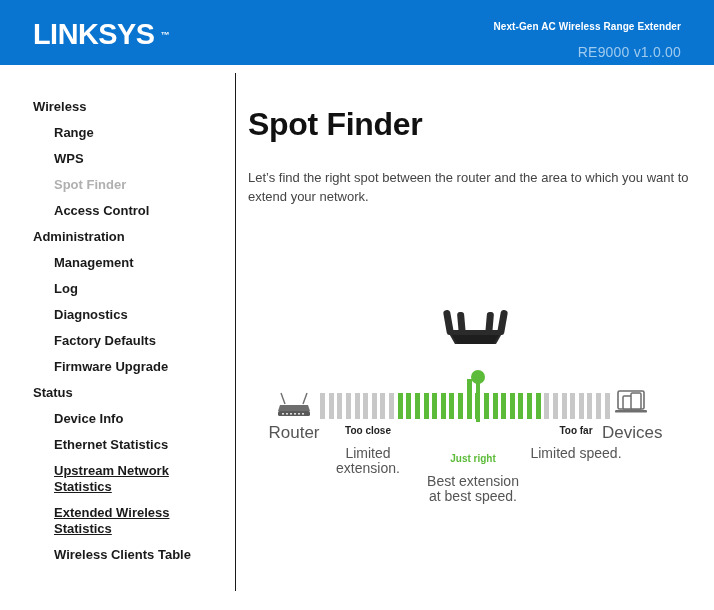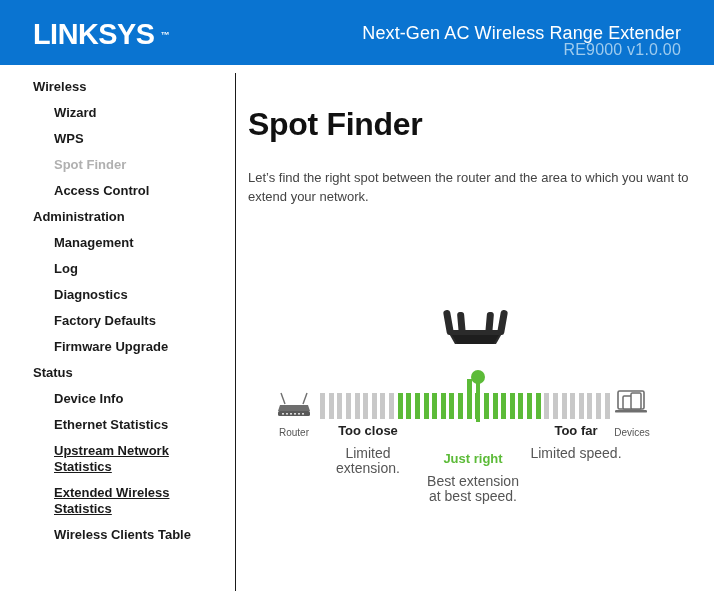--- a/index.html
+++ b/index.html
@@ -52,32 +52,31 @@
     margin-left: 1px;
     margin-top: 1px;
   }
   .header-right {
     position: absolute;
     right: 33px;
     top: 19px;
     text-align: right;
   }
   .header-product {
-    font-size: 18px;
-    font-weight: normal;
+    font-size: 10px;
+    font-weight: bold;
     color: #ffffff;
     line-height: 15px;
     letter-spacing: 0.1px;
-    margin-top: 7px;
   }
   .header-model {
-    font-size: 16px;
+    font-size: 14px;
     color: #9ecbee;
     line-height: 15px;
-    margin-top: 1px;
+    margin-top: 11px;
     letter-spacing: 0.2px;
   }
 
   
   .body-wrap {
     position: absolute;
     left: 0;
     top: 65px;
     width: 714px;
     height: 545px;
@@ -90,21 +89,21 @@
     height: 518px;
     background: #1a1a1a;
   }
 
   
   .sidebar {
     position: absolute;
     left: 0;
     top: 0;
     width: 235px;
-    padding-top: 14px;
+    padding-top: 34px;
     box-sizing: border-box;
   }
   .nav-group-title {
     font-size: 13px;
     font-weight: bold;
     color: #1a1a1a;
     padding: 0 0 0 33px;
     line-height: 15px;
     margin-bottom: 11px;
     cursor: pointer;
@@ -259,36 +258,36 @@
   
   .devices-ico {
     position: absolute;
     left: 378px;
     top: 157px;
     width: 34px;
     height: 32px;
   }
   .end-label {
     position: absolute;
-    font-size: 10px;
+    font-size: 17px;
     color: #555555;
     line-height: 14px;
     text-align: center;
   }
   .end-label.left  { left: 26px;  top: 196px; width: 64px; }
   .end-label.right { left: 366px; top: 196px; width: 60px; }
 
   
   .zone {
     position: absolute;
     top: 192px;
     text-align: center;
   }
   .zone-title {
-    font-size: 13px;
+    font-size: 10px;
     font-weight: bold;
     color: #222222;
     line-height: 18px;
   }
   .zone-title.green { color: #5cbb38; }
   .zone-sub {
     font-size: 14px;
     color: #555555;
     line-height: 15px;
     margin-top: 6px;
@@ -310,21 +309,21 @@
     <div class="header-model">RE9000 v1.0.00</div>
   </div>
 </div>
 
 <div class="body-wrap">
   <div class="divider"></div>
 
   <nav class="sidebar">
 
     <div class="nav-group-title">Wireless</div>
-    <div class="nav-item">Wizard</div>
+    <div class="nav-item">Range</div>
     <div class="nav-item">WPS</div>
     <div class="nav-item active">Spot Finder</div>
     <div class="nav-item">Access Control</div>
 
     <div class="nav-group-title">Administration</div>
     <div class="nav-item">Management</div>
     <div class="nav-item">Log</div>
     <div class="nav-item">Diagnostics</div>
     <div class="nav-item">Factory Defaults</div>
     <div class="nav-item">Firmware Upgrade</div>

